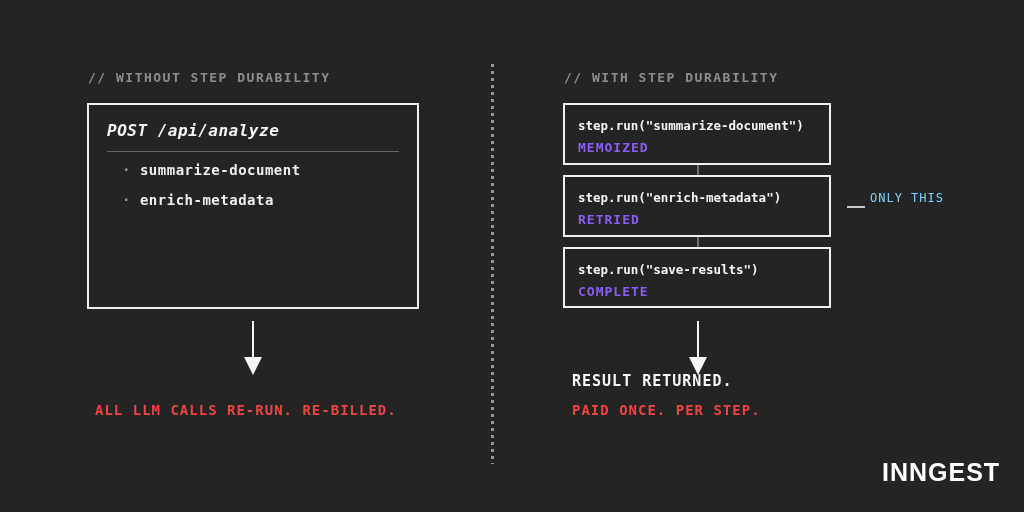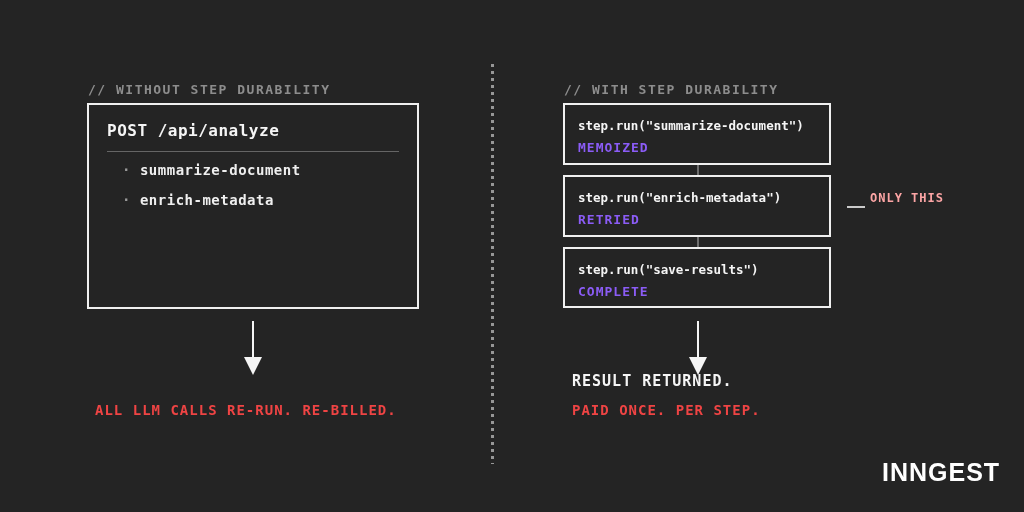--- a/index.html
+++ b/index.html
@@ -15,41 +15,41 @@
     height: 512px;
     background: #242424;
   }
   .panel-header {
     position: absolute;
     font-size: 13px;
     font-weight: bold;
     letter-spacing: 1.5px;
     color: #8d8d8d;
     white-space: nowrap;
-    margin-top: 12px;
   }
   .hdr-left  { left: 88px;  top: 70px; }
   .hdr-right { left: 564px; top: 70px; }
 
   
   .card {
     position: absolute;
     left: 87px; top: 103px;
     width: 332px; height: 206px;
     border: 2px solid #f0f0f0;
     background: #242424;
     padding: 15px 18px;
   }
   .card-title {
     font-size: 16px;
     font-weight: bold;
     color: #f5f5f5;
     line-height: 22px;
     letter-spacing: 0.5px;
     white-space: nowrap;
+    font-style: italic;
   }
   .card-divider {
     border: none;
     border-top: 1px solid #656565;
     margin-top: 9px;
   }
   .pipeline-list {
     list-style: none;
     margin-top: 4px;
   }
@@ -111,22 +111,22 @@
   .annotation-dash {
     position: absolute;
     left: 847px; top: 206px;
     width: 18px; height: 2px;
     background: #cacaca;
   }
   .annotation-text {
     position: absolute;
     left: 870px; top: 187px;
     font-size: 12px;
-    font-weight: bold;
-    color: #fca5a5;
+    font-weight: normal;
+    color: #7dd3fc;
     letter-spacing: 1px;
     line-height: 23px;
     white-space: nowrap;
   }
 
   
   .arrow {
     position: absolute;
     width: 20px; height: 56px;
   }

